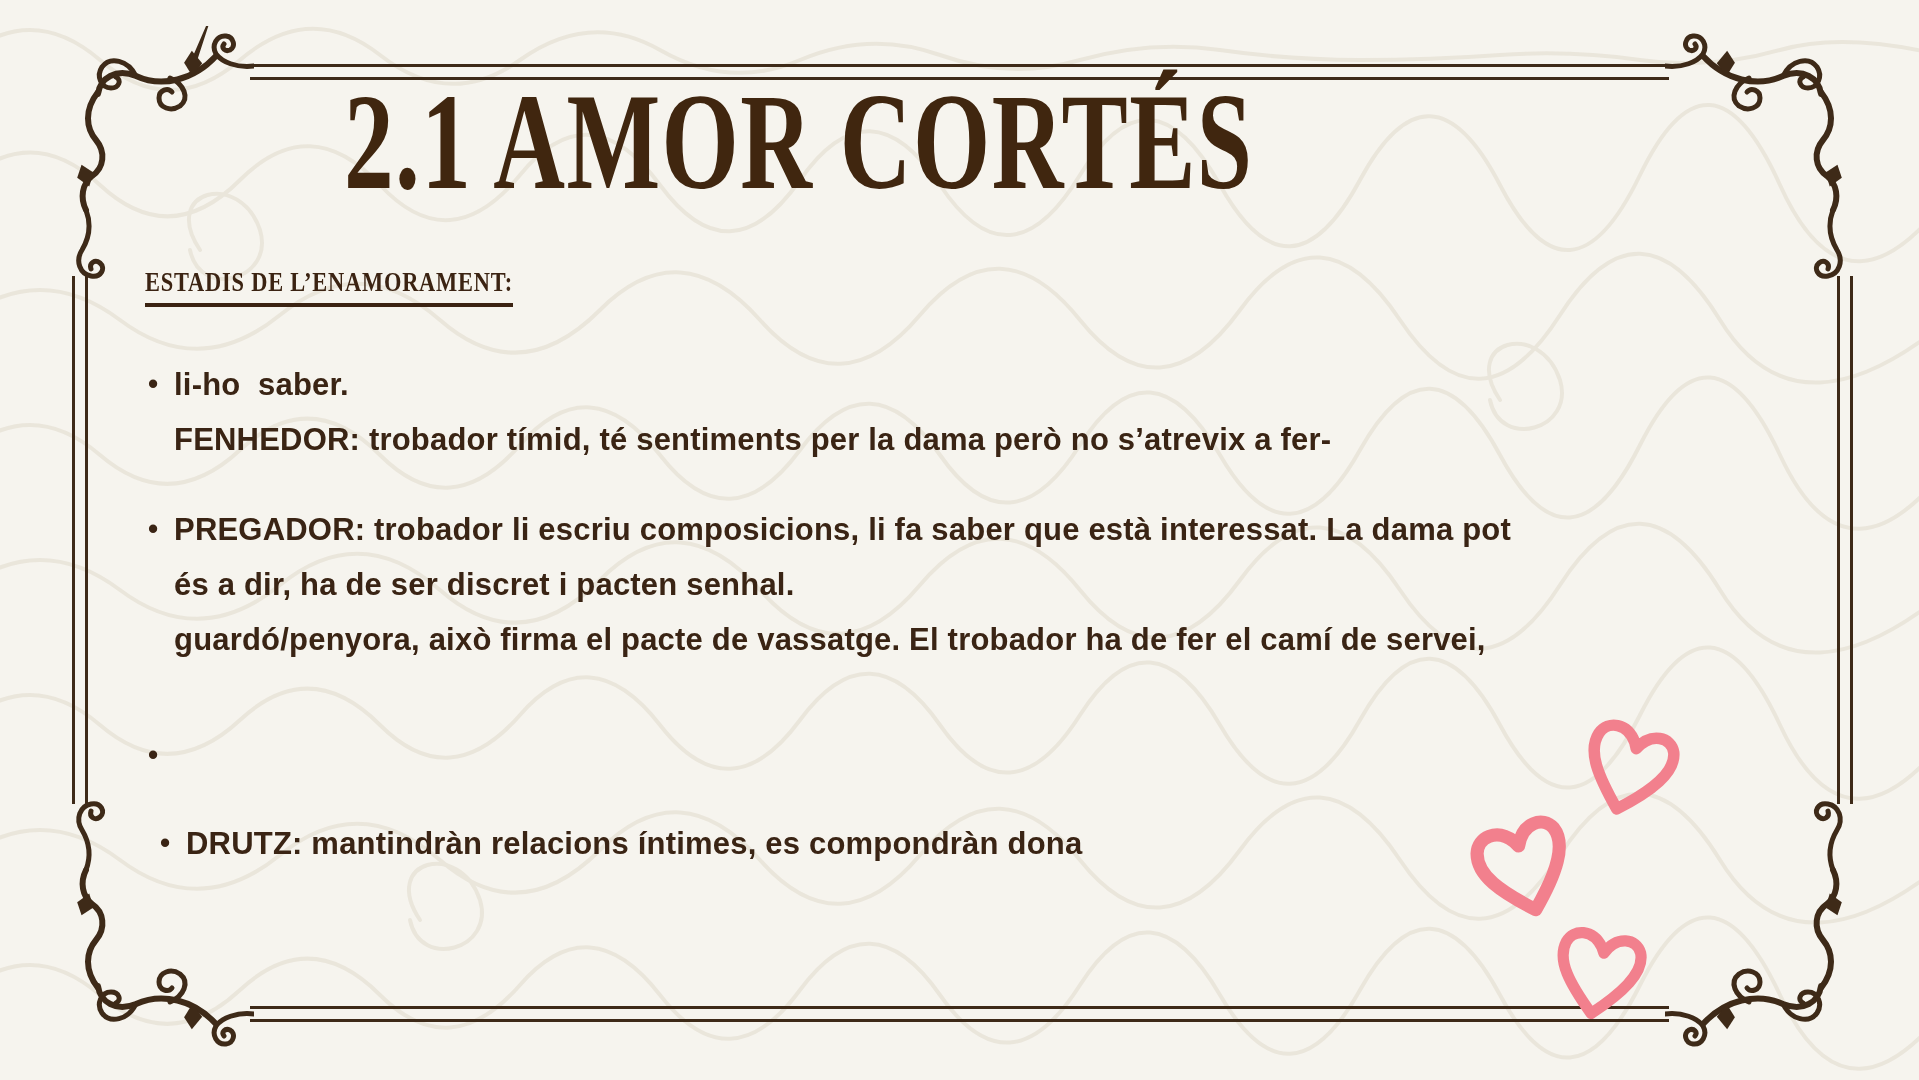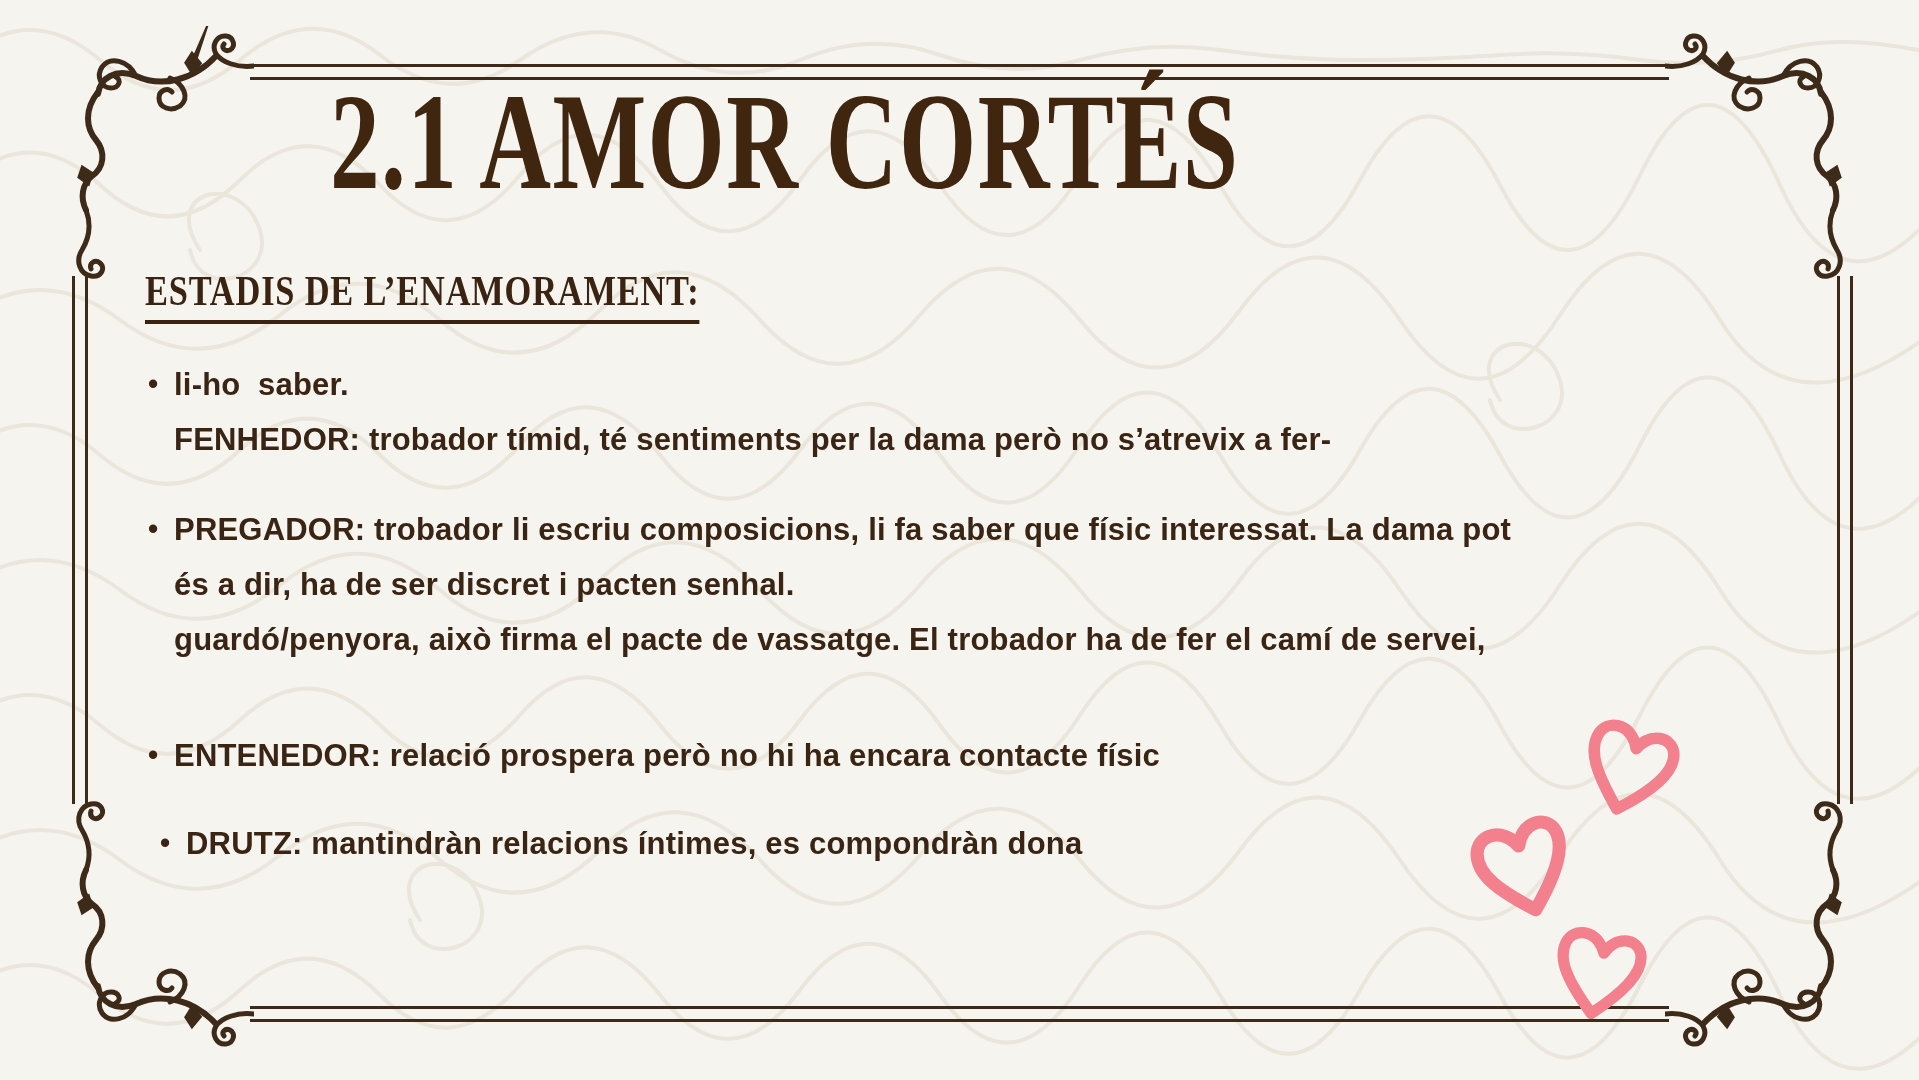--- a/index.html
+++ b/index.html
@@ -11,29 +11,29 @@
   .texture{position:absolute;top:0;left:0;width:1919px;height:1080px;}
   .frame-line{position:absolute;}
   .dline-h{height:10px;border-top:3px solid #3e2a18;border-bottom:3px solid #3e2a18;}
   .dline-v{width:10px;border-left:3px solid #3e2a18;border-right:3px solid #3e2a18;}
   .flourish{position:absolute;width:210px;height:260px;}
   .fl-tr{transform:scaleX(-1);}
   .fl-bl{transform:scaleY(-1);}
   .fl-br{transform:scale(-1,-1);}
 
   .title{
-    position:absolute;top:70px;left:140px;width:1290px;text-align:center;
+    position:absolute;top:70px;left:140px;width:1290px;text-align:right;
     color:#40260f;font-family:"Liberation Serif", serif;font-weight:700;
     font-size:138px;line-height:1.04;letter-spacing:2px;
   }
   .condense-c{display:inline-block;transform:scaleX(0.72);transform-origin:center;white-space:nowrap;}
 
   .heading{
     position:absolute;top:266px;left:145px;
-    color:#3b2312;font-family:"Liberation Serif", serif;font-weight:700;font-size:43px;
+    color:#3b2312;font-family:"Liberation Serif", serif;font-weight:700;font-size:28px;
   }
   .condense-l{
     display:inline-block;transform:scaleX(0.8);transform-origin:left center;
     border-bottom:4px solid #3b2312;padding-bottom:5px;white-space:nowrap;letter-spacing:1px;
   }
 
   .bullets{position:absolute;top:357px;left:148px;color:#3a2414;font-size:31px;font-weight:700;}
   .bullet{display:flex;}
   .bullet .dot{width:26px;flex:none;line-height:55px;font-size:29px;}
   .line{line-height:55px;white-space:pre;letter-spacing:0.2px;}
@@ -121,30 +121,27 @@
     <div class="bullet b1">
       <span class="dot">•</span>
       <div class="lines">
         <div class="line">li-ho  saber.</div>
         <div class="line">FENHEDOR: trobador tímid, té sentiments per la dama però no s’atrevix a fer-</div>
       </div>
     </div>
     <div class="bullet b2">
       <span class="dot">•</span>
       <div class="lines">
-        <div class="line">PREGADOR: trobador li escriu composicions, li fa saber que físic interessat. La dama pot</div>
+        <div class="line">PREGADOR: trobador li escriu composicions, li fa saber que està interessat. La dama pot</div>
         <div class="line">és a dir, ha de ser discret i pacten senhal.</div>
         <div class="line">guardó/penyora, això firma el pacte de vassatge. El trobador ha de fer el camí de servei,</div>
       </div>
     </div>
     <div class="bullet b3">
       <span class="dot">•</span>
-      <div class="lines">
-        <div class="line">ENTENEDOR: relació prospera però no hi ha encara contacte físic</div>
-      </div>
     </div>
     <div class="bullet b4">
       <span class="dot">•</span>
       <div class="lines">
         <div class="line">DRUTZ: mantindràn relacions íntimes, es compondràn dona</div>
       </div>
     </div>
   </div>
 
   <svg class="heart" style="left:1572px;top:712px;width:115px;height:115px;transform:rotate(18deg);" viewBox="0 0 100 100" fill="none" stroke="#f2808d" stroke-width="10" stroke-linecap="round" stroke-linejoin="round">

